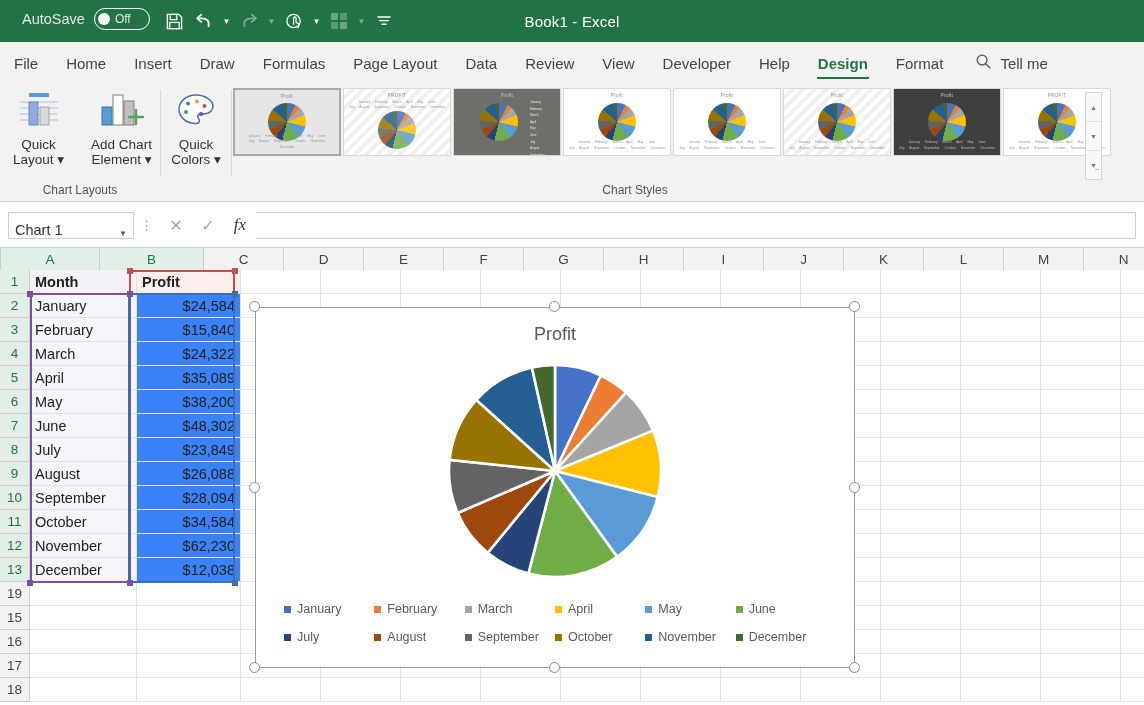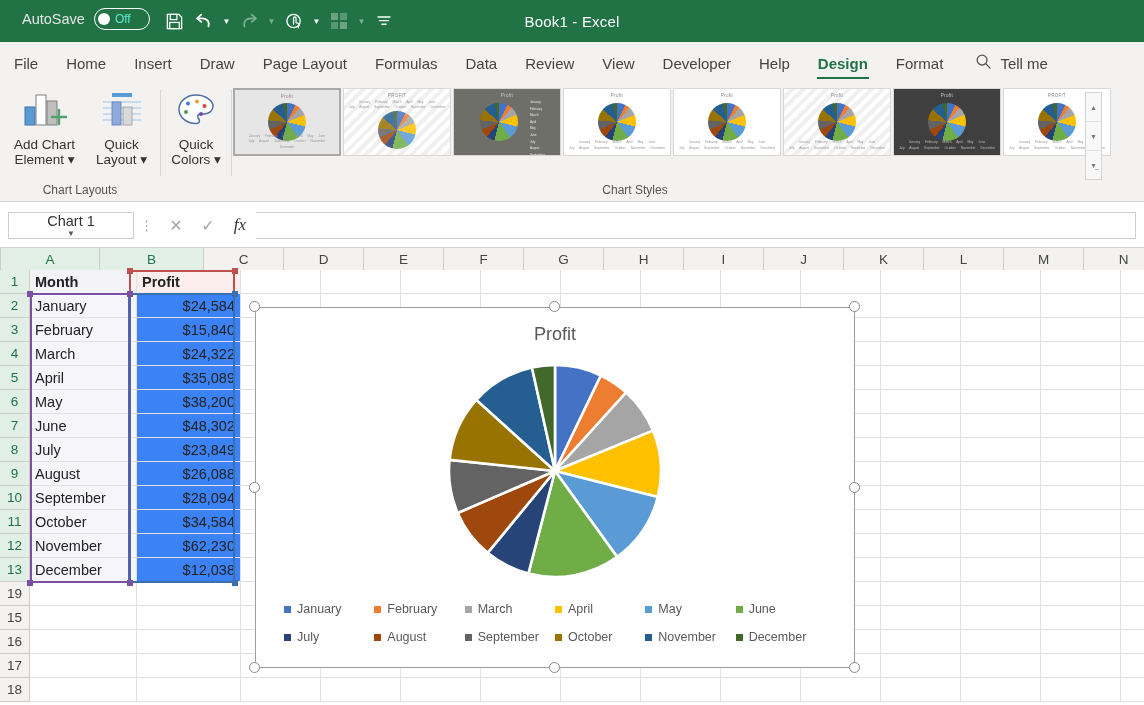--- a/index.html
+++ b/index.html
@@ -19,21 +19,21 @@
     position: absolute; left: 22px; top: 8px;
     display: flex; align-items: center; gap: 9px;
   }
   .autosave-label { font-size: 14.5px; color: #e5e5e5; }
   .toggle {
     width: 56px; height: 22px; border-radius: 11px;
     border: 1.6px solid #ffffff; display: flex; align-items: center;
     padding: 0 3px; gap: 5px;
   }
   .toggle-knob { width: 12px; height: 12px; border-radius: 50%; background: #ffffff; }
-  .toggle-text { font-size: 12px; color: #5eead4; }
+  .toggle-text { font-size: 12px; color: #e5e5e5; }
 
   .qat { position: absolute; left: 160px; top: 6px; display: flex; align-items: center; gap: 2px; }
   .qat-btn {
     width: 28px; height: 30px; display: flex; align-items: center; justify-content: center;
     color: #ffffff;
   }
   .qat-btn.dim { opacity: 0.42; }
   .qat-caret {
     width: 13px; height: 30px; display: flex; align-items: center; justify-content: center;
     font-size: 8px; color: #ffffff;
@@ -140,22 +140,22 @@
   .gallery-scroll div:last-child { border-bottom: none; }
 
   
   .formulabar {
     position: absolute; top: 203px; left: 0; width: 1144px; height: 45px;
     background: #ffffff; display: flex; align-items: center;
     border-bottom: 1px solid #d4d2d0;
   }
   .namebox {
     margin-left: 8px; width: 126px; height: 27px; background: #ffffff;
-    border: 1px solid #d0cece; display: flex; align-items: center;
-    padding: 0 6px; font-size: 14.5px; color: #333333; justify-content: space-between; flex-direction: column;
+    border: 1px solid #d0cece; display: flex; align-items: flex-end;
+    padding: 0 6px; font-size: 14.5px; color: #333333; justify-content: space-between;
   }
   .namebox .caret { font-size: 8px; color: #555555; }
   .fb-dots {
     width: 26px; height: 27px; display: flex; align-items: center; justify-content: center;
     color: #9a9a9a; font-size: 13px; letter-spacing: 1px;
   }
   .fb-icons { display: flex; align-items: center; gap: 0; }
   .fb-icon {
     width: 32px; height: 27px; display: flex; align-items: center; justify-content: center;
     color: #a6a6a6; font-size: 16px;
@@ -308,22 +308,22 @@
       </span>
     </div>
 
   </div>
 
   <div class="tabstrip">
     <div class="tab file">File</div>
     <div class="tab">Home</div>
     <div class="tab">Insert</div>
     <div class="tab">Draw</div>
+    <div class="tab">Formulas</div>
     <div class="tab">Page Layout</div>
-    <div class="tab">Formulas</div>
     <div class="tab">Data</div>
     <div class="tab">Review</div>
     <div class="tab">View</div>
     <div class="tab">Developer</div>
     <div class="tab">Help</div>
     <div class="tab active">Design</div>
     <div class="tab">Format</div>
     <div class="tellme">
       <span>
         <svg width="17" height="17" viewBox="0 0 18 18">
@@ -331,41 +331,41 @@
             <path d="M11.4 11.4L16 16" stroke="#555" stroke-width="1.4" stroke-linecap="round"></path>
           </svg>
       </span>
       <span>Tell me</span>
     </div>
   </div>
 
   <div class="ribbon">
 
     <div class="grp-layouts">
+      <div class="ribbon-bigbtn">
+        <span>
+          <svg width="46" height="40" viewBox="0 0 46 40">
+            <rect x="13" y="3" width="20" height="4" fill="#5b9bd5"></rect>
+            <path d="M4 12h38M4 18h38M4 24h38M4 30h38" stroke="#9dc3e6" stroke-width="1.2"></path>
+            <rect x="13" y="12" width="9" height="23" fill="#8faadc" stroke="#5b7cb8" stroke-width=".8"></rect>
+            <rect x="24" y="17" width="9" height="18" fill="#d9d9d9" stroke="#9a9a9a" stroke-width=".8"></rect>
+          </svg>
+        </span>
+        <span class="lbl"><span>Quick</span><br><span>Layout</span> <span>▾</span></span>
+      </div>
       <div class="ribbon-bigbtn" style="margin-left:6px;">
         <span>
           <svg width="46" height="40" viewBox="0 0 46 40">
             <rect x="3" y="17" width="10" height="18" fill="#5b9bd5" stroke="#3f72a8" stroke-width="1"></rect>
             <rect x="14" y="5" width="10" height="30" fill="#ffffff" stroke="#7f7f7f" stroke-width="1"></rect>
             <rect x="25" y="11" width="10" height="24" fill="#bfbfbf" stroke="#7f7f7f" stroke-width="1"></rect>
             <path d="M30 27h14M37 20v14" stroke="#4ea36a" stroke-width="2.4" stroke-linecap="round"></path>
           </svg>
         </span>
         <span class="lbl"><span>Add Chart</span><br><span>Element</span> <span>▾</span></span>
-      </div>
-      <div class="ribbon-bigbtn">
-        <span>
-          <svg width="46" height="40" viewBox="0 0 46 40">
-            <rect x="13" y="3" width="20" height="4" fill="#5b9bd5"></rect>
-            <path d="M4 12h38M4 18h38M4 24h38M4 30h38" stroke="#9dc3e6" stroke-width="1.2"></path>
-            <rect x="13" y="12" width="9" height="23" fill="#8faadc" stroke="#5b7cb8" stroke-width=".8"></rect>
-            <rect x="24" y="17" width="9" height="18" fill="#d9d9d9" stroke="#9a9a9a" stroke-width=".8"></rect>
-          </svg>
-        </span>
-        <span class="lbl"><span>Quick</span><br><span>Layout</span> <span>▾</span></span>
       </div>
     </div>
 
     <div class="vsep" style="left:160px;"></div>
 
     <div class="grp-colors">
       <div class="ribbon-bigbtn">
         <span>
           <svg width="42" height="40" viewBox="0 0 42 40">
             <path d="M21 5C11.6 5 4 11.4 4 19.3c0 7.9 7.6 14.3 17 14.3 2.2 0 3.4-1.4 3.4-3 0-1.7-1.7-2.4-1.7-4 0-1.6 1.3-2.7 3-2.7h3.6c5 0 8.7-3.4 8.7-8C38 11 30.4 5 21 5z" fill="#ffffff" stroke="#4a6fa5" stroke-width="1.5"></path>

